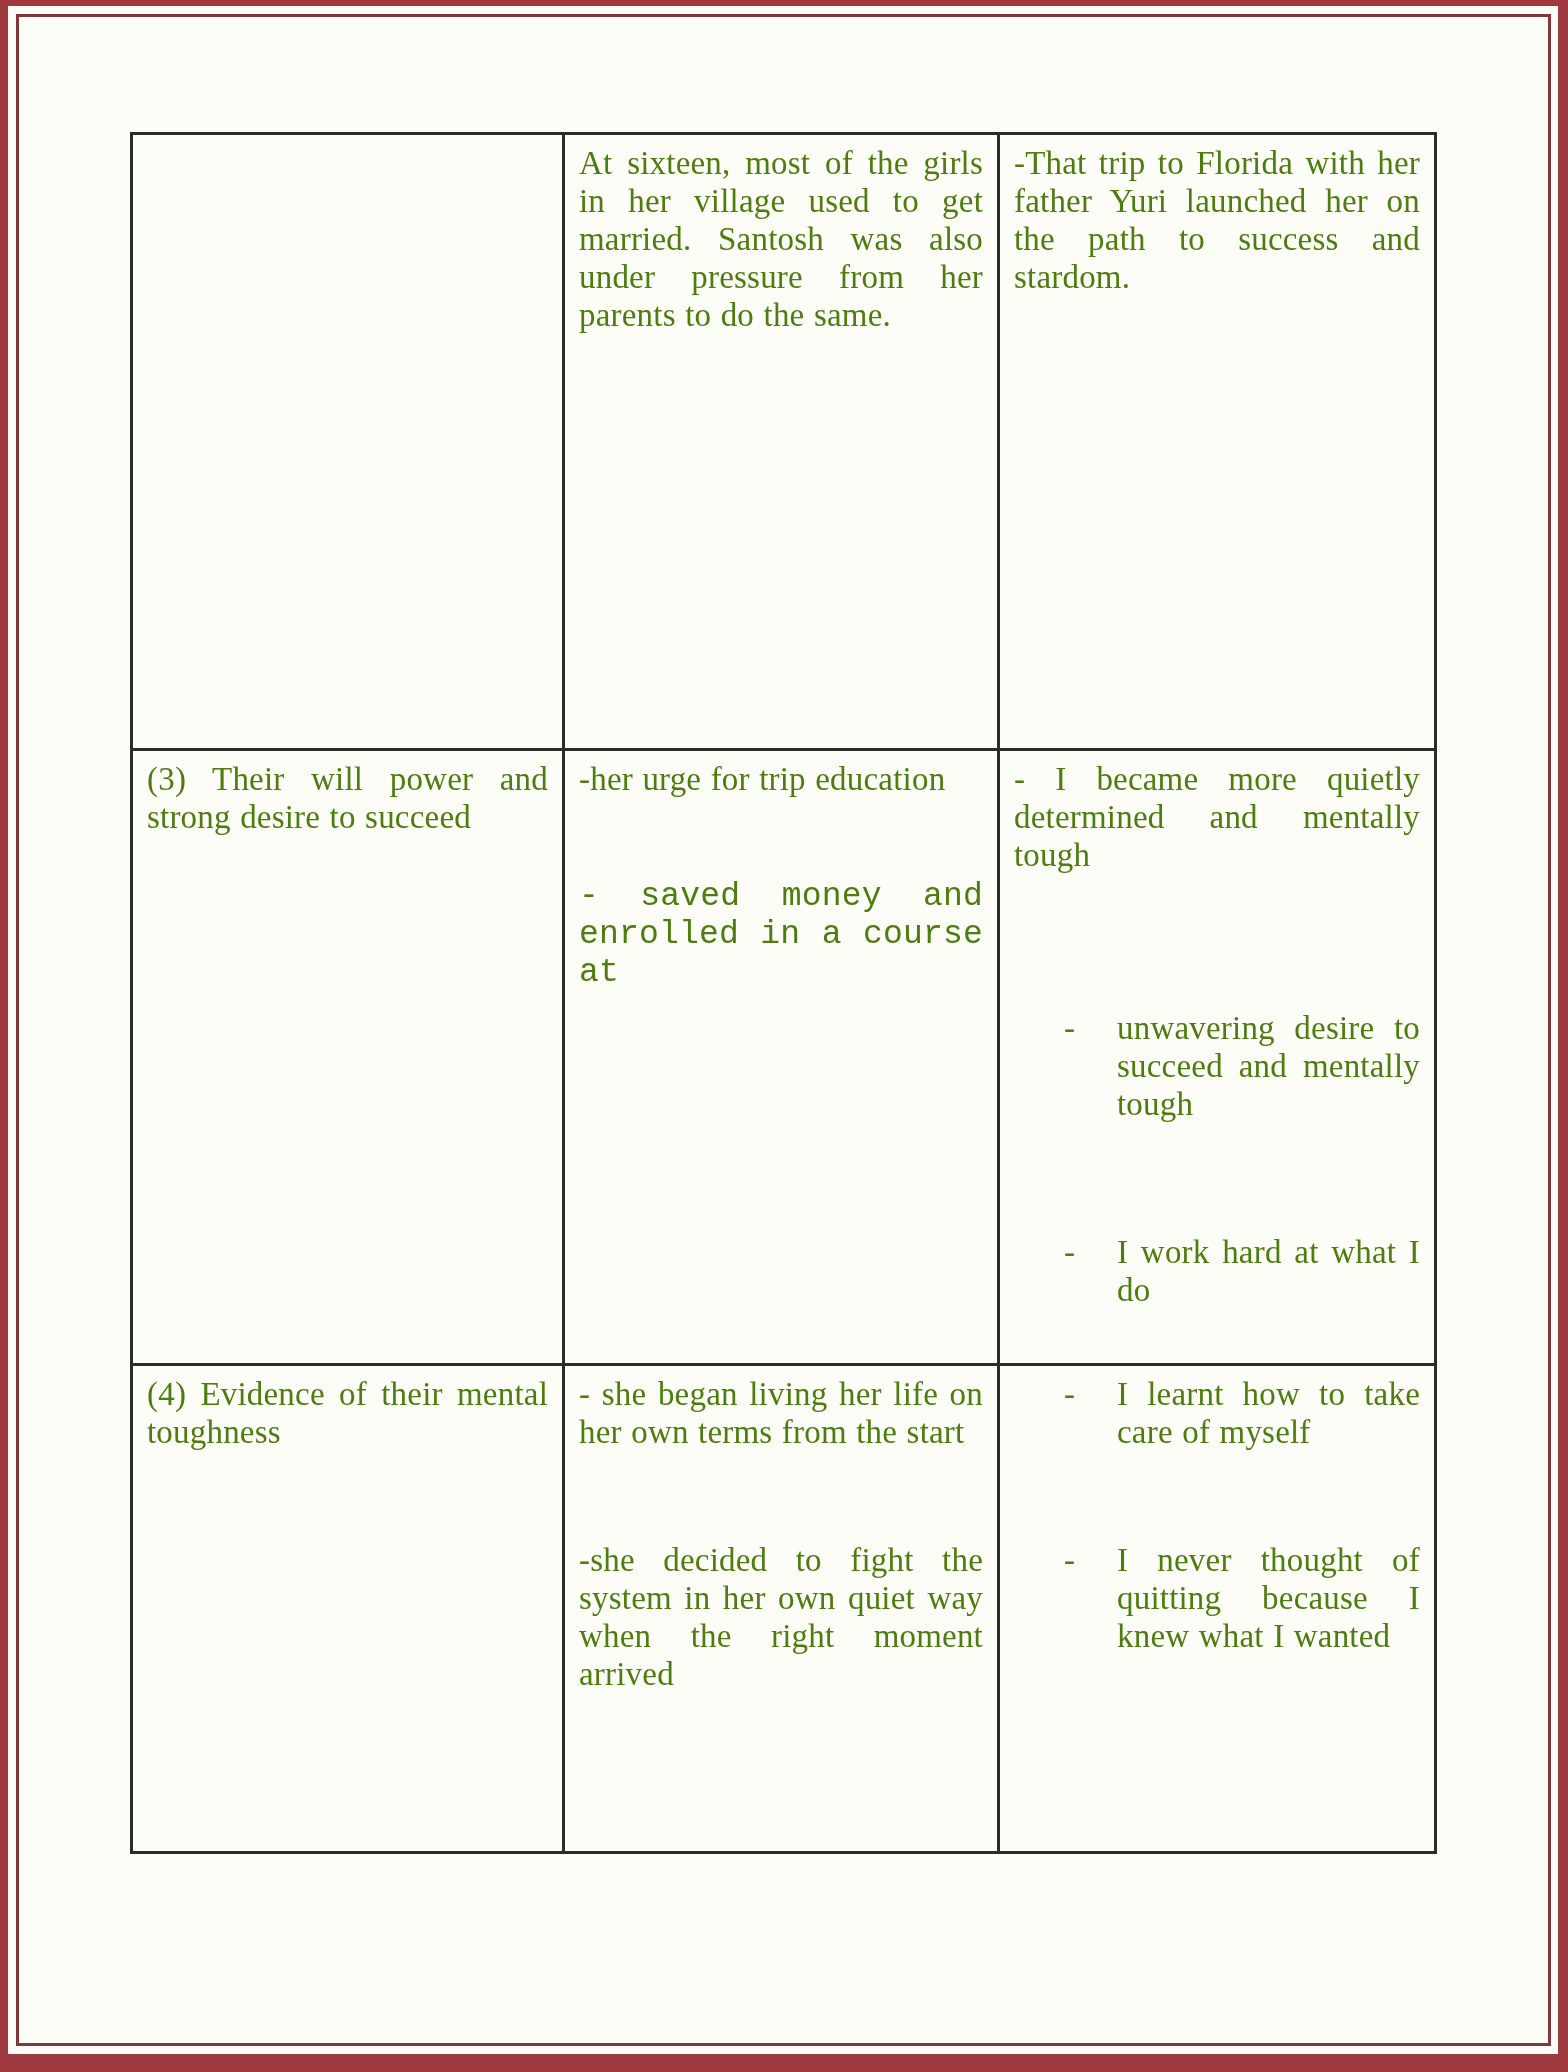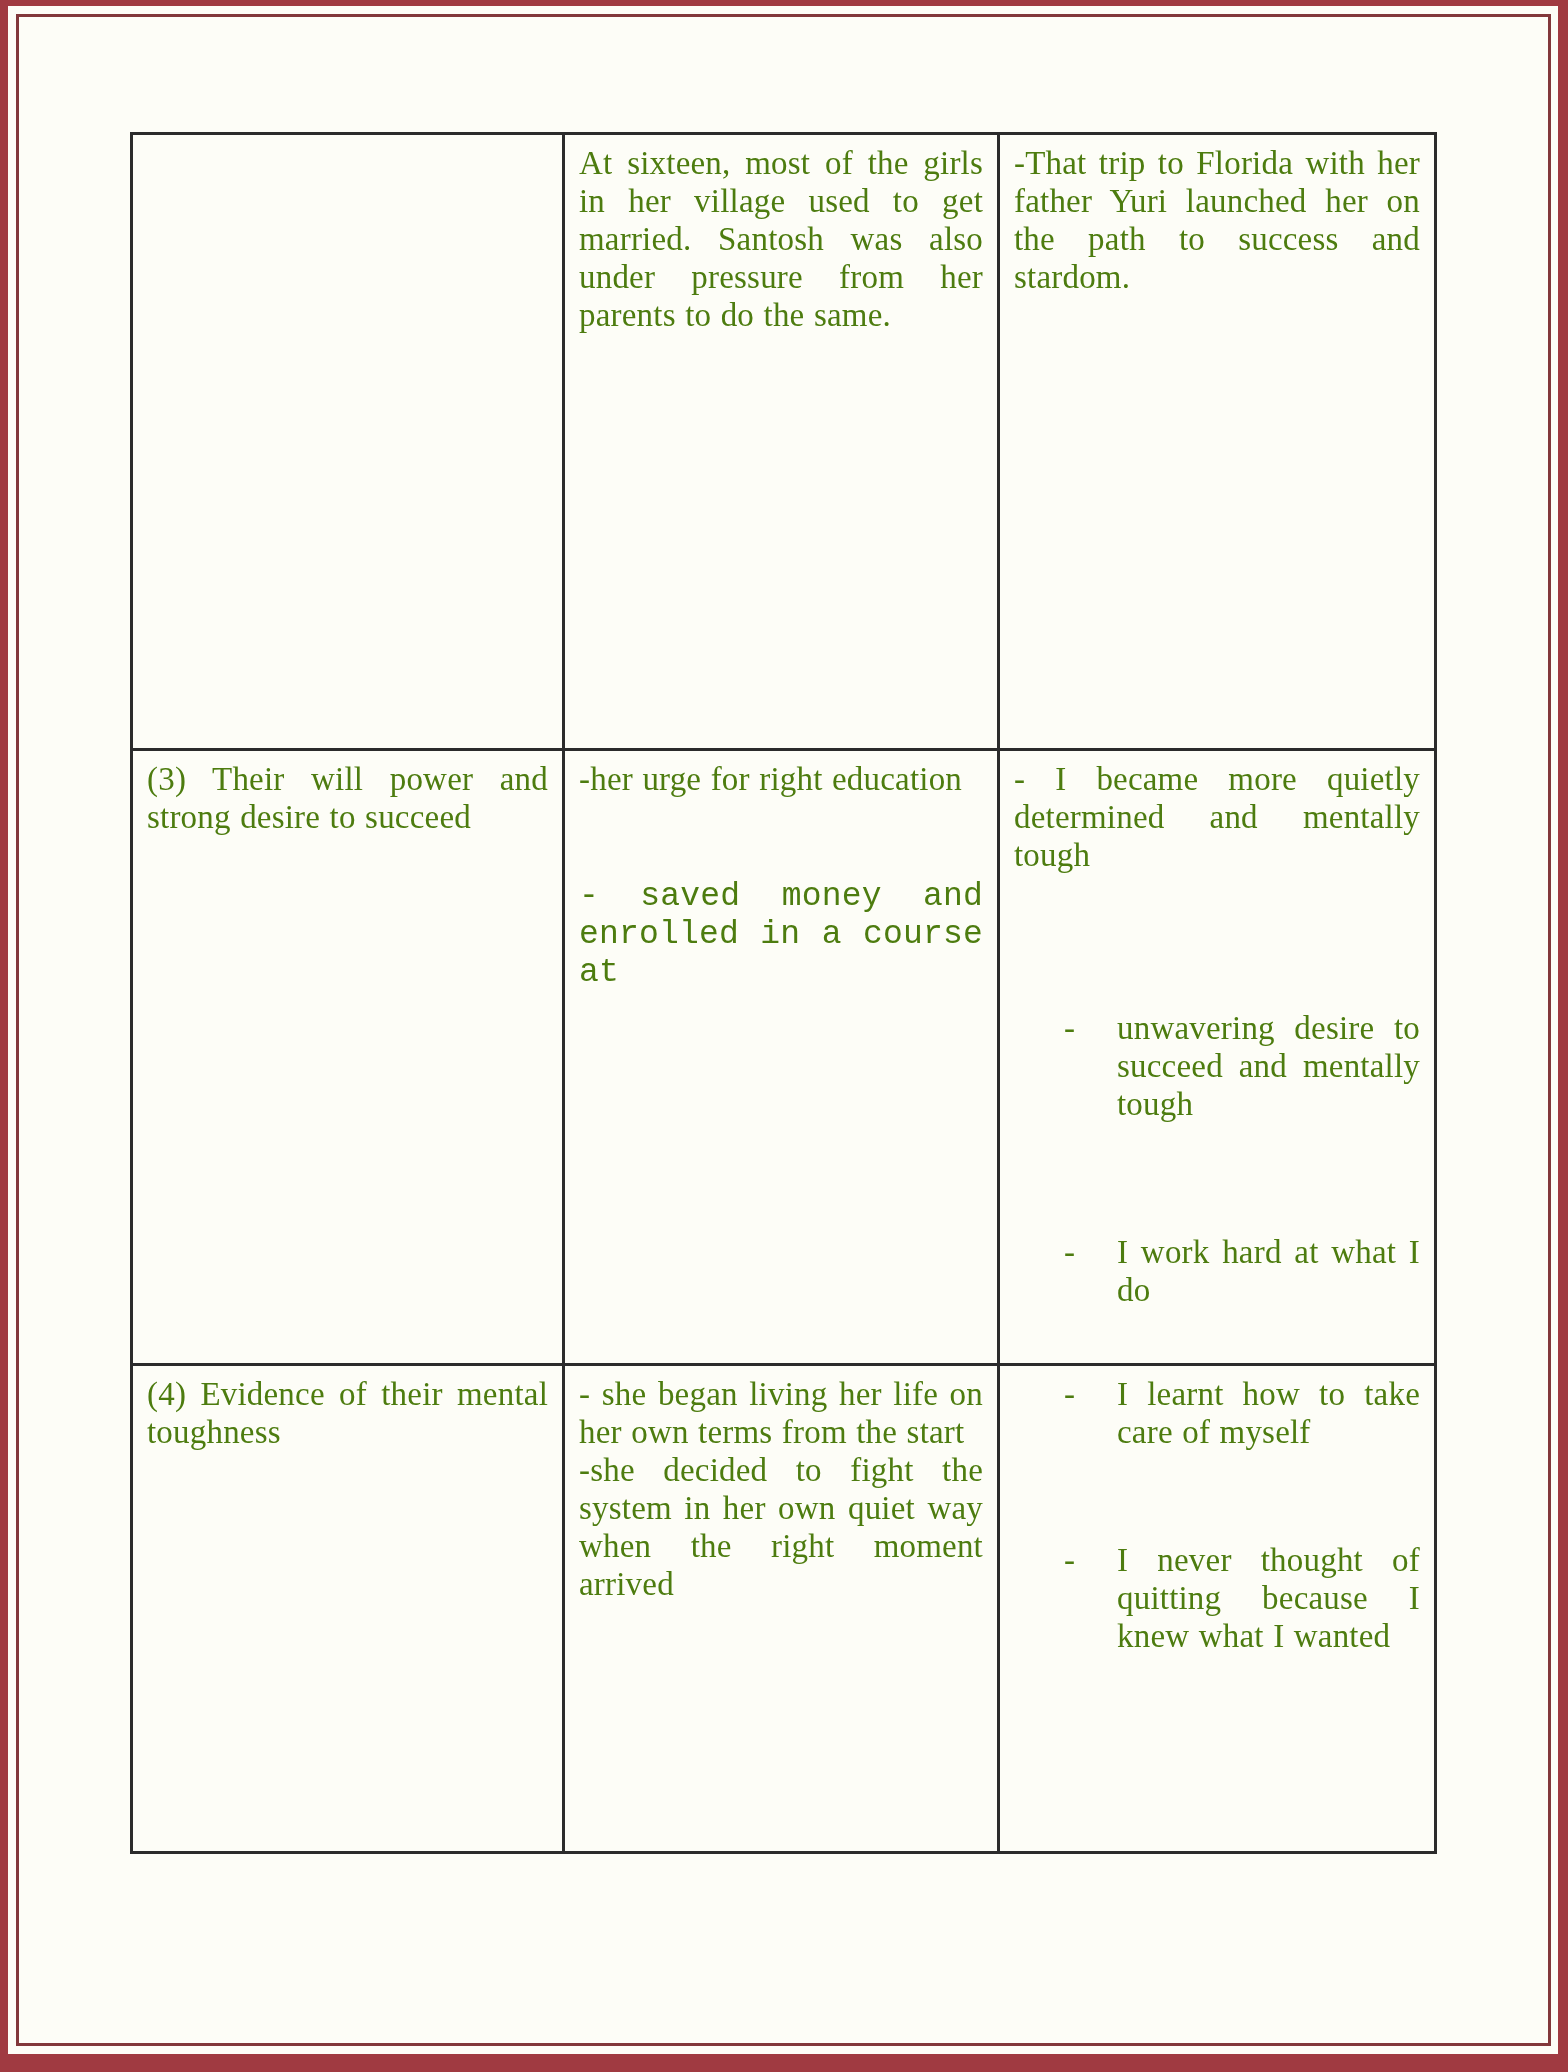--- a/index.html
+++ b/index.html
@@ -87,40 +87,40 @@
       <div class="cell">
         <div class="para">At sixteen, most of the girls in her village used to get married. Santosh was also under pressure from her parents to do the same.</div>
       </div>
       <div class="cell last-col">
         <div class="para">-That trip to Florida with her father Yuri launched her on the path to success and stardom.</div>
       </div>
       <div class="cell">
         <div class="para">(3) Their will power and strong desire to succeed</div>
       </div>
       <div class="cell">
-        <div class="para">-her urge for right education</div>
+        <div class="para">-her urge for trip education</div>
         <div class="para" style="margin-top: 80px; font-family: Liberation Mono, monospace;">- saved money and enrolled in a course at</div>
       </div>
       <div class="cell last-col">
         <div class="para">- I became more quietly determined and mentally tough</div>
         <div class="bullet" style="margin-top: 135px;">
           <span class="dash">-</span>
           <span class="btext">unwavering desire to succeed and mentally tough</span>
         </div>
         <div class="bullet" style="margin-top: 110px;">
           <span class="dash">-</span>
           <span class="btext">I work hard at what I do</span>
         </div>
       </div>
       <div class="cell last-row">
         <div class="para">(4) Evidence of their mental toughness</div>
       </div>
       <div class="cell last-row">
         <div class="para">- she began living her life on her own terms from the start</div>
-        <div class="para" style="">-she decided to fight the system in her own quiet way when the right moment arrived</div>
+        <div class="para" style="margin-top: 90px;">-she decided to fight the system in her own quiet way when the right moment arrived</div>
       </div>
       <div class="cell last-col last-row">
         <div class="bullet">
           <span class="dash">-</span>
           <span class="btext">I learnt how to take care of myself</span>
         </div>
         <div class="bullet" style="margin-top: 90px;">
           <span class="dash">-</span>
           <span class="btext">I never thought of quitting because I knew what I wanted</span>
         </div>

